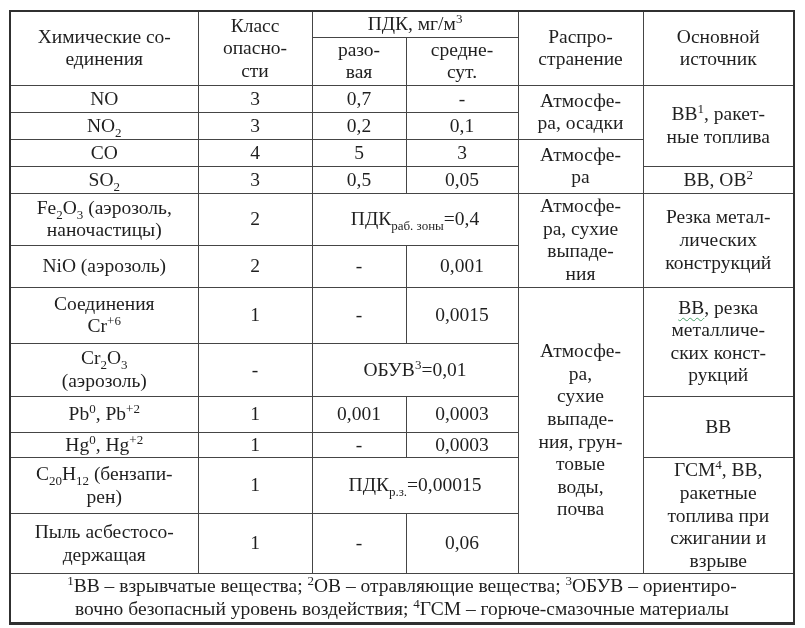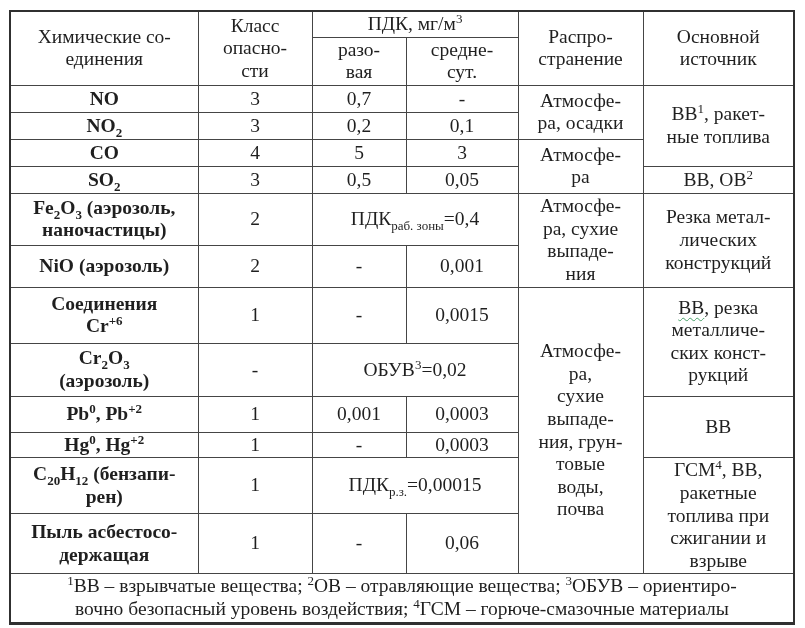--- a/index.html
+++ b/index.html
@@ -24,21 +24,20 @@
     font-size: 19.5px;
     line-height: 1.16;
     text-align: center;
     vertical-align: middle;
     padding: 1px 4px;
     overflow: hidden;
   }
   td.chem {
     text-align: left;
     padding-left: 7px;
-    font-weight: bold;
   }
   td.top {
     vertical-align: top;
     padding-top: 3px;
   }
   td.hdr {
     text-align: center;
   }
   td.fnote {
     text-align: left;
@@ -134,21 +133,21 @@
         <td class="chem"><span>Соединения</span><br><span>Cr</span><span class="sup">+6</span></td>
         <td><span>1</span></td>
         <td><span>-</span></td>
         <td><span>0,0015</span></td>
         <td rowspan="6"><span>Атмосфе-</span><br><span>ра,</span><br><span>сухие</span><br><span>выпаде-</span><br><span>ния, грун-</span><br><span>товые</span><br><span>воды,</span><br><span>почва</span></td>
         <td rowspan="2"><span class="wavy">ВВ</span><span>, резка</span><br><span>металличе-</span><br><span>ских конст-</span><br><span>рукций</span></td>
       </tr>
       <tr style="height: 53px; margin-left: 13px;">
         <td class="chem"><span>Cr</span><span class="sub">2</span><span>O</span><span class="sub">3</span><br><span>(аэрозоль)</span></td>
         <td><span>-</span></td>
-        <td colspan="2"><span>ОБУВ</span><span class="sup">3</span><span>=0,02</span></td>
+        <td colspan="2"><span>ОБУВ</span><span class="sup">3</span><span>=0,01</span></td>
       </tr>
       <tr style="height: 36px;">
         <td class="chem"><span>Pb</span><span class="sup">0</span><span>, Pb</span><span class="sup">+2</span></td>
         <td><span>1</span></td>
         <td><span>0,001</span></td>
         <td><span>0,0003</span></td>
         <td rowspan="2"><span>ВВ</span></td>
       </tr>
       <tr style="height: 25px;">
         <td class="chem"><span>Hg</span><span class="sup">0</span><span>, Hg</span><span class="sup">+2</span></td>

